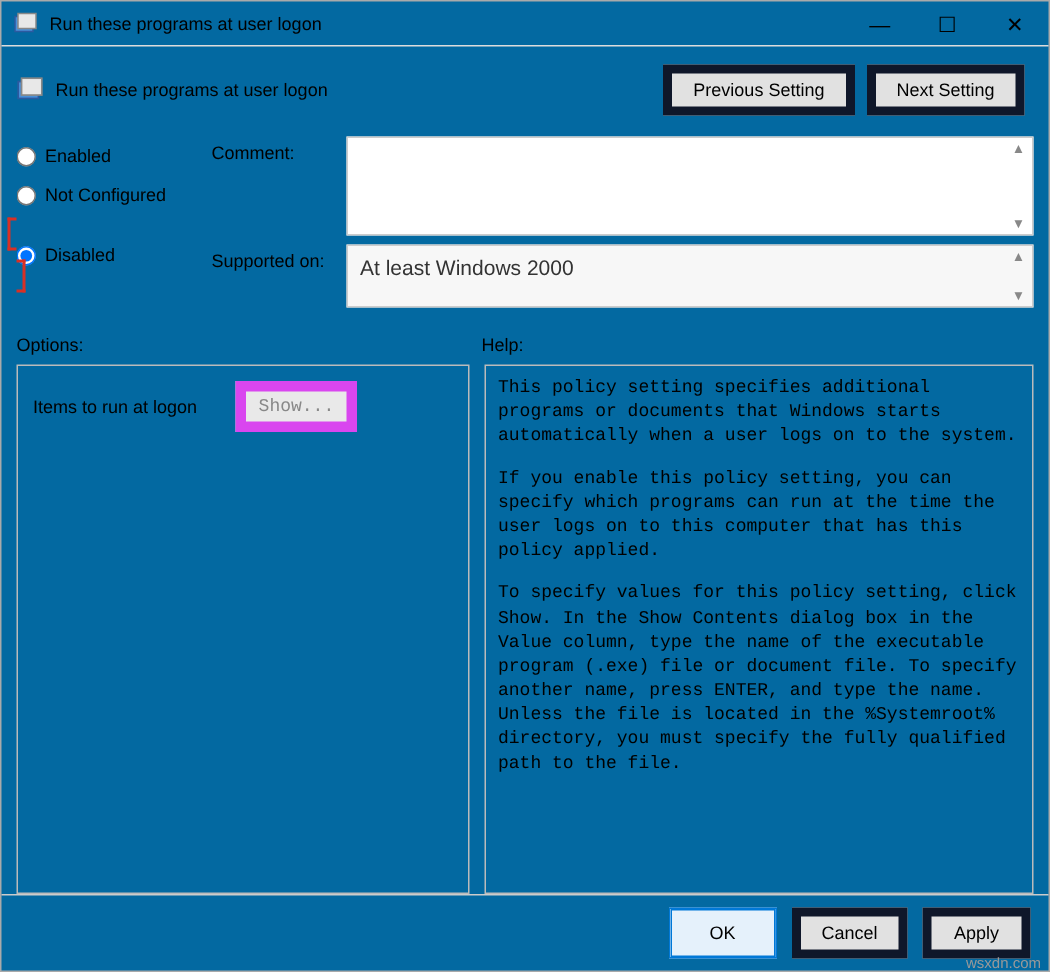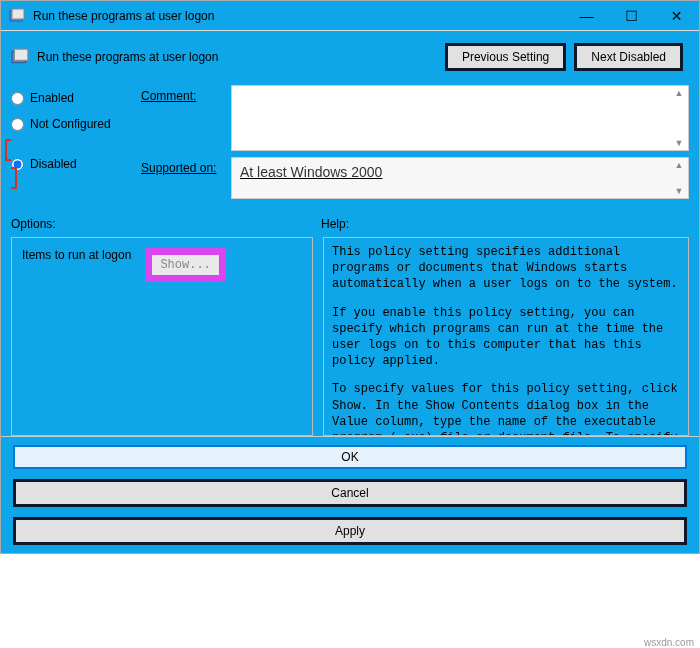--- a/index.html
+++ b/index.html
@@ -1,49 +1,49 @@
 <!DOCTYPE html>
 <html><head>
 <meta charset="utf-8">
 <style>
 * { box-sizing: border-box; margin: 0; padding: 0; }
 body { font-family: "Segoe UI", Tahoma, sans-serif; font-size: 12px; background: #fff; color: #000; }
-.window { width: 700px; height: 554px; border: 1px solid #aaa; display: flex; flex-direction: column; background: #0ea5e9; }
+.window { width: 700px; height: 648px; border: 1px solid #aaa; display: flex; flex-direction: column; background: #0369a1; }
 .titlebar { height: 30px; display: flex; align-items: center; padding: 0 0 0 8px; border-bottom: 1px solid #ddd; }
 .titlebar-icon { width: 16px; height: 16px; margin-right: 8px; }
 .titlebar-text { flex: 1; font-size: 12px; }
 .winbtns { display: flex; height: 100%; }
 .winbtn { width: 45px; display: flex; align-items: center; justify-content: center; font-size: 14px; }
 .header-row { display: flex; align-items: center; padding: 12px 10px 8px 10px; }
 .header-icon { width: 18px; height: 18px; margin-right: 8px; }
 .header-text { flex: 1; font-size: 12px; }
 .navbtns { display: flex; gap: 8px; margin-right: 6px; }
-.btn { background: #e1e1e1; border: 3px solid #0f172a; padding: 4px 14px; font-family: inherit; font-size: 12px; cursor: pointer; }
+.btn { background: #e1e1e1; border: 6px solid #0f172a; padding: 4px 14px; font-family: inherit; font-size: 12px; cursor: pointer; }
 .top-area { display: flex; padding: 6px 10px 0 10px; }
 .radio-col { width: 130px; padding-top: 6px; }
 .radio-item { display: flex; align-items: center; margin-bottom: 12px; }
 .radio-item input { margin-right: 6px; }
 .highlight { border: 2px solid #d93025; padding: 2px 4px; margin-left: -6px; margin-right: 30px; }
-.fields-col { flex: 1; text-decoration: underline; }
+.fields-col { flex: 1; }
 .field-row { display: flex; align-items: flex-start; margin-bottom: 6px; }
 .field-label { width: 90px; padding-top: 4px; }
 .textarea-box { position: relative; flex: 1; border: 1px solid #ccc; background: #fff; }
 .comment-box { height: 66px; }
 .supported-box { height: 42px; background: #f7f7f7; }
 .box-text { padding: 6px 8px; font-size: 14px; color: #333; }
 .scroll-arrows { position: absolute; right: 2px; top: 2px; bottom: 2px; width: 14px; display: flex; flex-direction: column; justify-content: space-between; color: #888; font-size: 9px; text-align: center; }
 .mid-labels { display: flex; padding: 12px 10px 6px 10px; }
 .opt-label { width: 310px; }
 .lower { display: flex; gap: 10px; padding: 0 10px; flex: 1; min-height: 0; }
 .options-panel { width: 302px; border: 1px solid #bbb; padding: 10px; }
-.opt-row { display: flex; align-items: flex-start; gap: 14px; }
+.opt-row { display: flex; align-items: center; gap: 26px; }
 .showbtn { background: #e9e9e9; border: 7px solid #d946ef; color: #888; padding: 3px 8px; font-family: Liberation Mono, monospace; font-size: 12px; }
 .help-panel { flex: 1; border: 1px solid #bbb; padding: 6px 8px; overflow-y: scroll; font-size: 12px; line-height: 1.35; }
 .help-panel p { margin-bottom: 12px; font-family: Liberation Mono, monospace; }
-.footer { border-top: 1px solid #ccc; padding: 8px 12px; display: flex; justify-content: flex-end; gap: 10px; flex-direction: column; }
+.footer { border-top: 1px solid #ccc; padding: 8px 12px; display: flex; justify-content: flex-end; gap: 10px; }
 .footer .btn { min-width: 72px; }
 .ok-btn { border: 1px solid #0078d7; box-shadow: 0 0 0 1px #0078d7 inset; background: #e5f1fb; }
 .watermark { position: fixed; bottom: 0; right: 6px; font-size: 10px; color: #999; }
 </style>
 </head>
 <body>
 
 <div class="window">
 
   <div class="titlebar">
@@ -60,21 +60,21 @@
   </div>
 
   <div class="header-row">
     <svg class="header-icon" viewBox="0 0 16 16">
         <rect x="1" y="3" width="12" height="10" fill="#4a90d9" stroke="#2c5aa0"></rect>
         <rect x="3" y="1" width="12" height="10" fill="#e8e8e8" stroke="#888"></rect>
       </svg>
     <span class="header-text">Run these programs at user logon</span>
     <div class="navbtns">
       <button class="btn">Previous Setting</button>
-      <button class="btn">Next Disabled</button>
+      <button class="btn">Next Setting</button>
     </div>
   </div>
 
   <div class="top-area">
     <div class="radio-col">
       <label class="radio-item">
         <input type="radio" name="state" style="">
         <span>Enabled</span>
       </label>
       <label class="radio-item">

